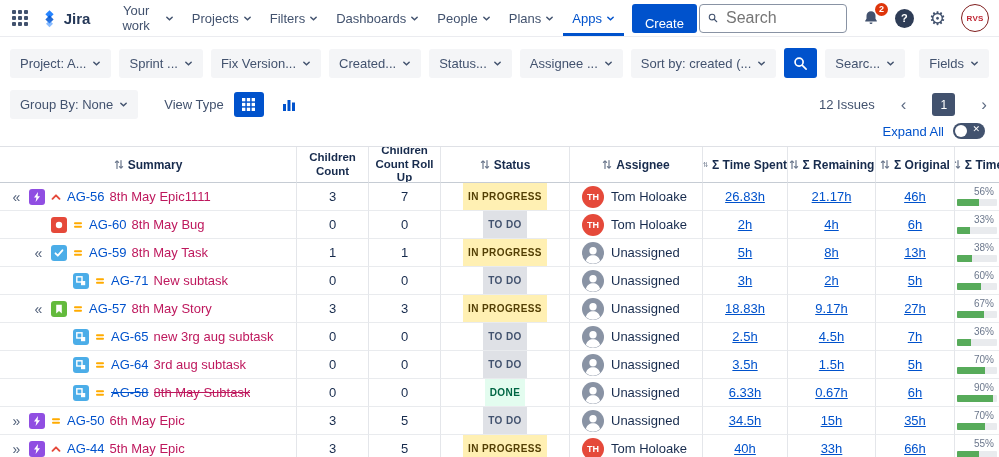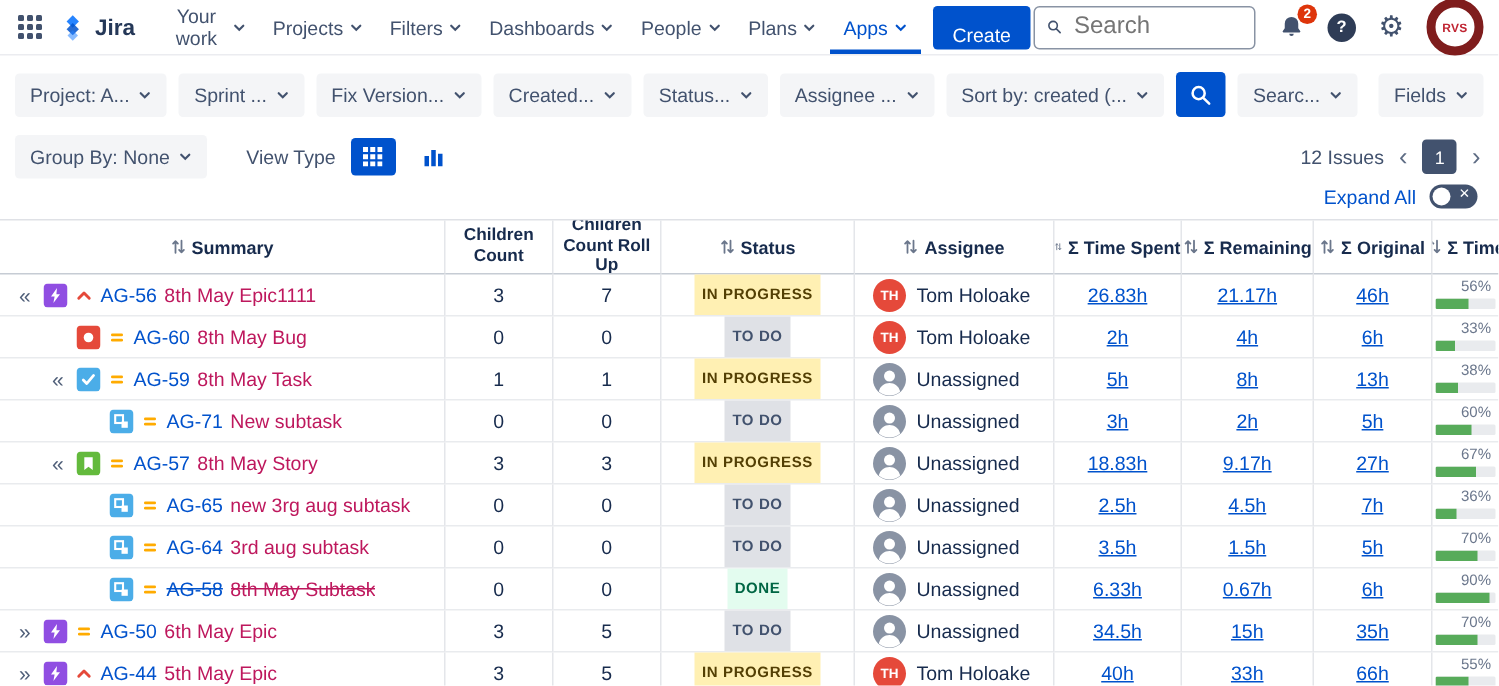--- a/index.html
+++ b/index.html
@@ -21,34 +21,34 @@
   .nav-item.active{color:#0052CC;box-shadow:inset 0 -3px 0 #0052CC;}
   .caret{flex:none;}
   .create-btn{margin-left:6px;background:#0052CC;color:#fff;border:none;border-radius:3px;font-size:13px;font-weight:500;padding:12px 13px;height:29px;}
   .nav-right{margin-left:auto;display:flex;align-items:center;gap:15px;}
   .nav-search{display:flex;align-items:center;gap:6px;border:1px solid #8993A4;border-radius:4px;height:29px;width:148px;padding:0 8px;box-sizing:border-box;}
   .nav-search input{border:none;outline:none;width:110px;font-size:16px;color:#0c4a6e;font-family:inherit;}
   .bell-wrap{position:relative;display:flex;}
   .nbadge{position:absolute;top:-6px;right:-8px;background:#DE350B;color:#fff;font-size:9px;font-weight:700;border-radius:8px;padding:1px 4px;line-height:1.2;}
   .help-circle{width:19px;height:19px;border-radius:50%;background:#2E3C56;color:#fff;font-size:11px;font-weight:700;display:flex;align-items:center;justify-content:center;}
   .gear{font-size:19px;color:#42526E;line-height:1;}
-  .user-avatar{width:26px;height:26px;border-radius:50%;background:#fff;border:6px solid #7f1d1d;color:#C02633;font-size:8px;font-weight:700;display:flex;align-items:center;justify-content:center;letter-spacing:.2px;}
+  .user-avatar{width:26px;height:26px;border-radius:50%;background:#fff;border:1px solid #7f1d1d;color:#C02633;font-size:8px;font-weight:700;display:flex;align-items:center;justify-content:center;letter-spacing:.2px;}
 
   
   .filterbar{display:flex;align-items:center;gap:8px;padding:11px 10px 8px;}
   .fbtn{background:#F4F5F7;border:none;border-radius:3px;height:29px;padding:0 10px;font-size:13px;color:#42526E;font-weight:500;display:flex;align-items:center;gap:6px;white-space:nowrap;}
   .search-blue{width:33px;height:30px;background:#0052CC;border:none;border-radius:3px;display:flex;align-items:center;justify-content:center;flex:none;}
   .fields-wrap{margin-left:auto;}
 
   
   .toolbar{display:flex;align-items:center;gap:10px;padding:4px 10px 2px;}
   .vt-label{margin-left:16px;color:#42526E;font-weight:500;}
   .vt-btn{width:30px;height:25px;border:none;border-radius:3px;background:transparent;display:flex;align-items:center;justify-content:center;}
   .vt-btn.selected{background:#0052CC;}
-  .toolbar-right{margin-left:auto;display:flex;align-items:center;gap:8px;}
+  .toolbar-right{margin-left:auto;display:flex;align-items:center;gap:24px;}
   .issues-count{color:#42526E;}
   .pg-arrow{background:none;border:none;font-size:17px;color:#5E6C84;line-height:1;padding:0 2px;}
   .pg-current{width:23px;height:23px;background:#42526E;color:#fff;border:none;border-radius:3px;font-size:12px;display:flex;align-items:center;justify-content:center;}
 
   
   .expandrow{display:flex;justify-content:flex-end;align-items:center;gap:9px;padding:2px 14px 7px;}
   .expand-link{color:#0052CC;text-decoration:none;}
   .toggle{width:32px;height:16px;border-radius:9px;background:#42526E;position:relative;flex:none;}
   .toggle .knob{position:absolute;left:2px;top:2px;width:12px;height:12px;border-radius:50%;background:#fff;}
   .toggle .tx{position:absolute;right:5px;top:1px;color:#fff;font-size:9px;font-weight:700;}

